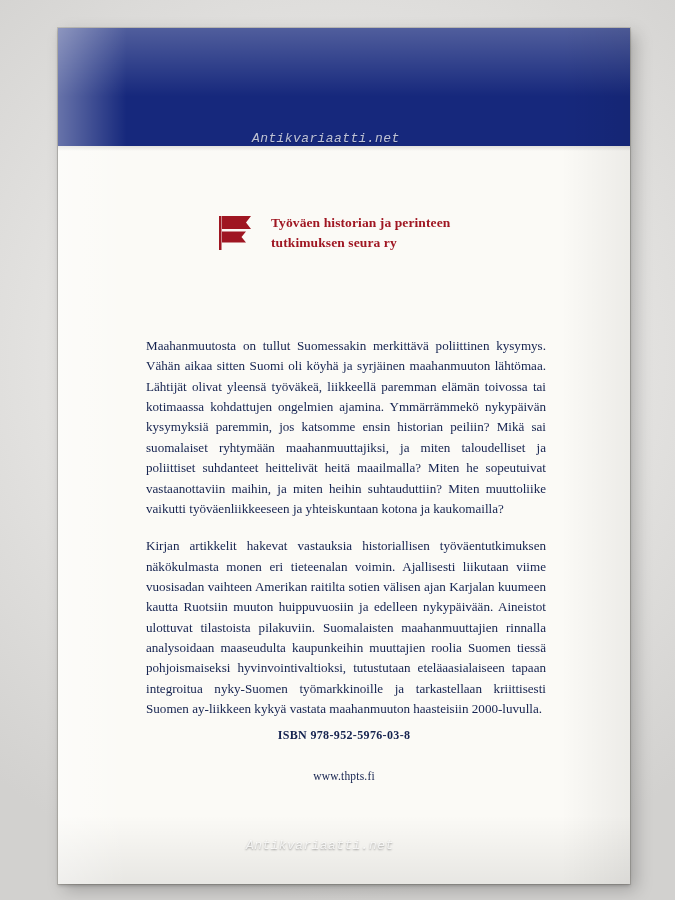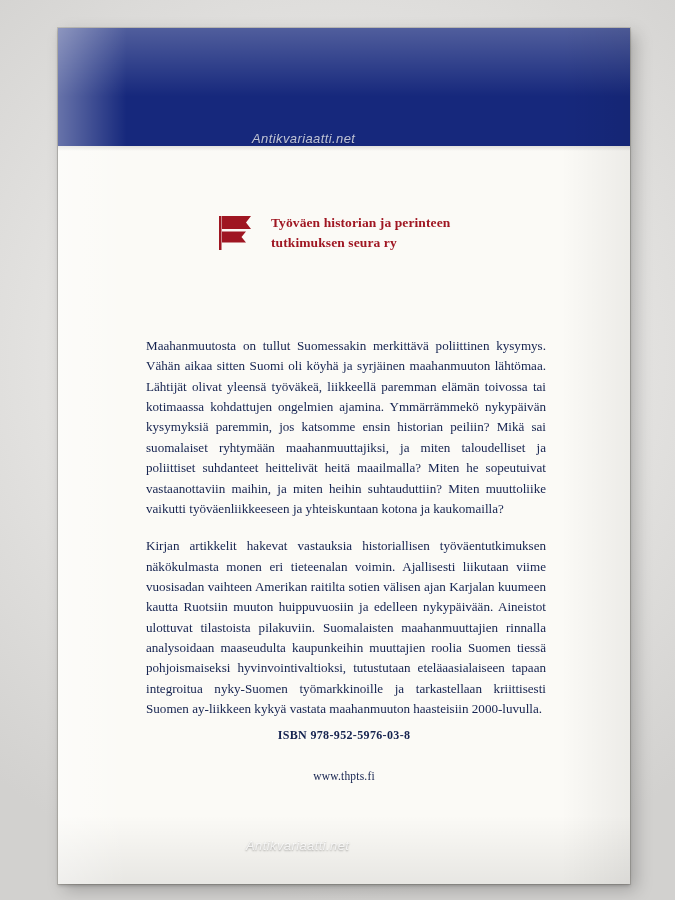--- a/index.html
+++ b/index.html
@@ -125,21 +125,21 @@
   }
   .site {
     font-size: 11.5px;
     letter-spacing: 0.2px;
   }
 
   
   .watermark {
     position: absolute;
     color: rgba(255,255,255,0.72);
-    font-family: Liberation Sans, sans-serif;
+    font-family: Liberation Mono, monospace;
     font-size: 13px;
     font-style: italic;
     letter-spacing: 0.4px;
     text-shadow: 0 1px 1px rgba(0,0,0,0.25);
     pointer-events: none;
     user-select: none;
   }
   .watermark.top { left: 252px; top: 131px; }
   .watermark.bottom {
     left: 246px;

